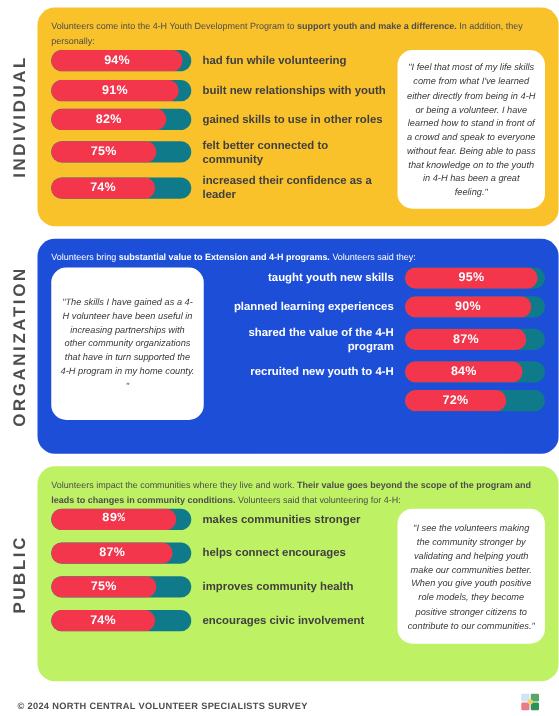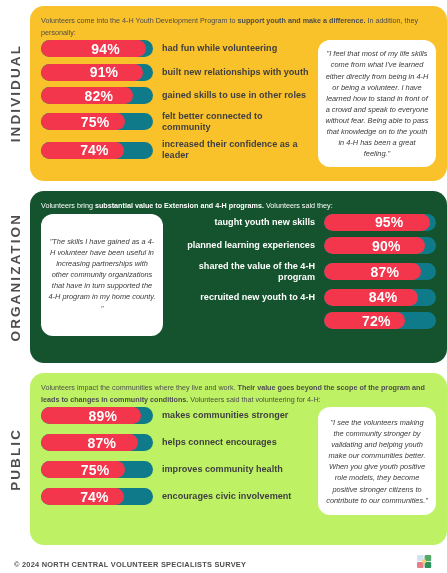--- a/index.html
+++ b/index.html
@@ -54,23 +54,23 @@
     flex:0 0 auto;
     width:112px;
     overflow:hidden;
   }
   .bar .fill{
     position:absolute;left:0;top:0;bottom:0;
     background:#f4364c;
     border-radius:9px;
   }
   .bar .pct{
-    position:absolute;left:12px;top:0;bottom:0;
+    position:absolute;left:0;top:0;bottom:0;
     display:flex;align-items:center;justify-content:center;
-    color:#ffffff;font-weight:bold;font-size:14px;
+    color:#ffffff;font-weight:bold;font-size:10px;
     letter-spacing:.2px;
     text-shadow:0 0 1px rgba(0,0,0,.08);
   }
   .rowlabel{
     font-size:9.1px;
     font-weight:bold;
     line-height:1.2;
   }
 
   
@@ -92,21 +92,21 @@
   #sec-individual .card{background:#f9c12a;}
   #sec-individual .intro{color:#4d4d4f;}
   #sec-individual .body{display:flex;gap:8px;}
   #sec-individual .left{flex:1;}
   #sec-individual .rowlabel{color:#3f3f41;margin-left:9px;}
   #sec-individual .row{margin-bottom:6.5px;}
   #sec-individual .quote{width:118px;flex:0 0 118px;}
 
   
   #sec-organization{left:0;top:191px;width:447px;height:172px;}
-  #sec-organization .card{background:#14532d;}
+  #sec-organization .card{background:#1d4ed8;}
   #sec-organization .intro{color:#ffffff;}
   #sec-organization .body{display:flex;gap:8px;}
   #sec-organization .quote{width:122px;flex:0 0 122px;}
   #sec-organization .right{flex:1;display:flex;flex-direction:column;align-items:flex-end;}
   #sec-organization .row{margin-bottom:6.5px;justify-content:flex-end;}
   #sec-organization .rowlabel{color:#ffffff;margin-right:9px;text-align:right;}
 
   
   #sec-public{left:0;top:373px;width:447px;height:172px;}
   #sec-public .card{background:#bef264;}
@@ -257,21 +257,21 @@
     <div class="card">
       <p class="intro">
         <span>Volunteers impact the communities where they live and work. </span><b>Their value goes beyond the scope of the program and leads to changes in community conditions.</b><span> Volunteers said that volunteering for 4-H:</span>
       </p>
       <div class="body">
         <div class="left rows">
 
           <div class="row">
             <div class="bar">
               <div class="fill" style="width: 89%;"></div>
-              <div class="pct" style="width: 89%;">89%</div>
+              <div class="pct" style="width: 89%; font-family: Liberation Mono, monospace;">89%</div>
             </div>
             <div class="rowlabel">makes communities stronger</div>
           </div>
 
           <div class="row">
             <div class="bar">
               <div class="fill" style="width: 87%;"></div>
               <div class="pct" style="width: 87%;">87%</div>
             </div>
             <div class="rowlabel">helps connect encourages</div>

